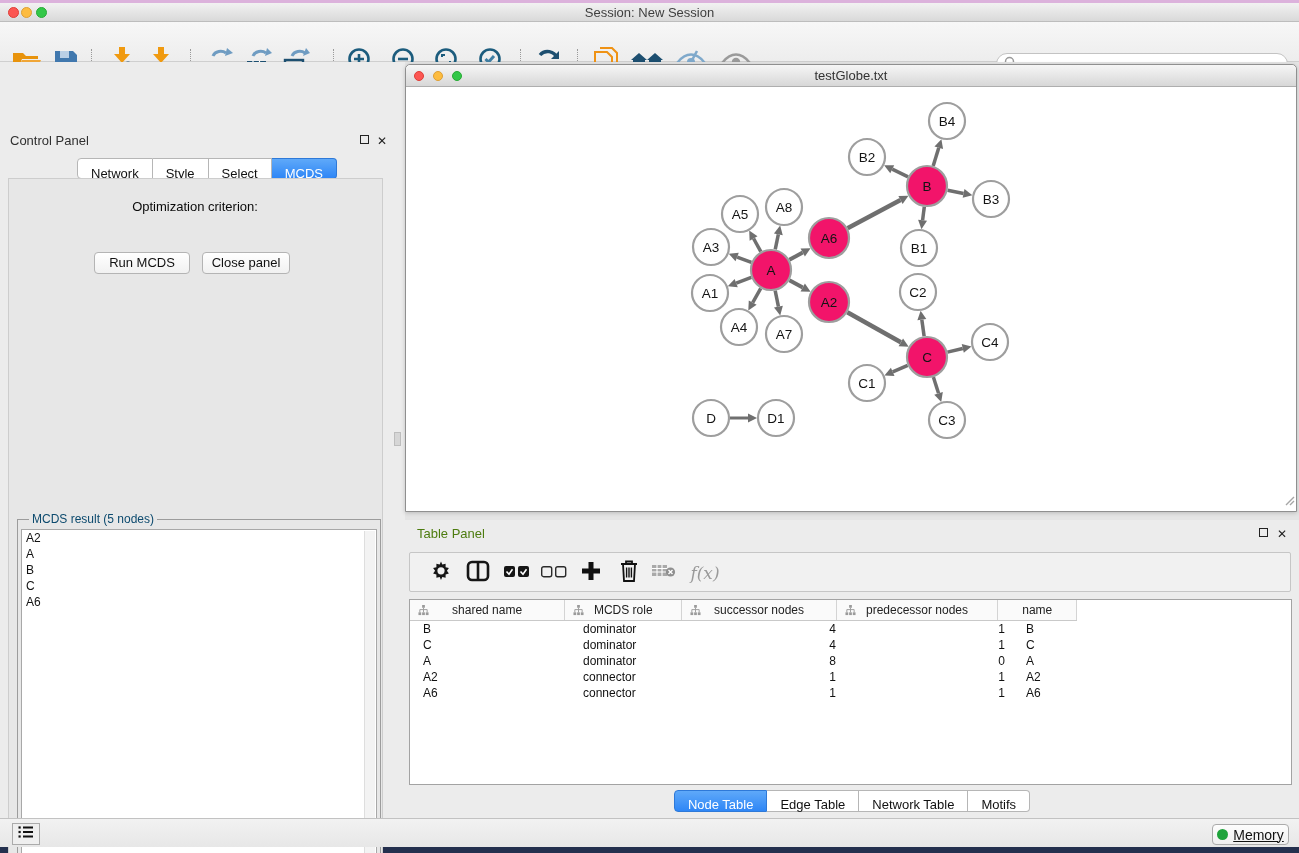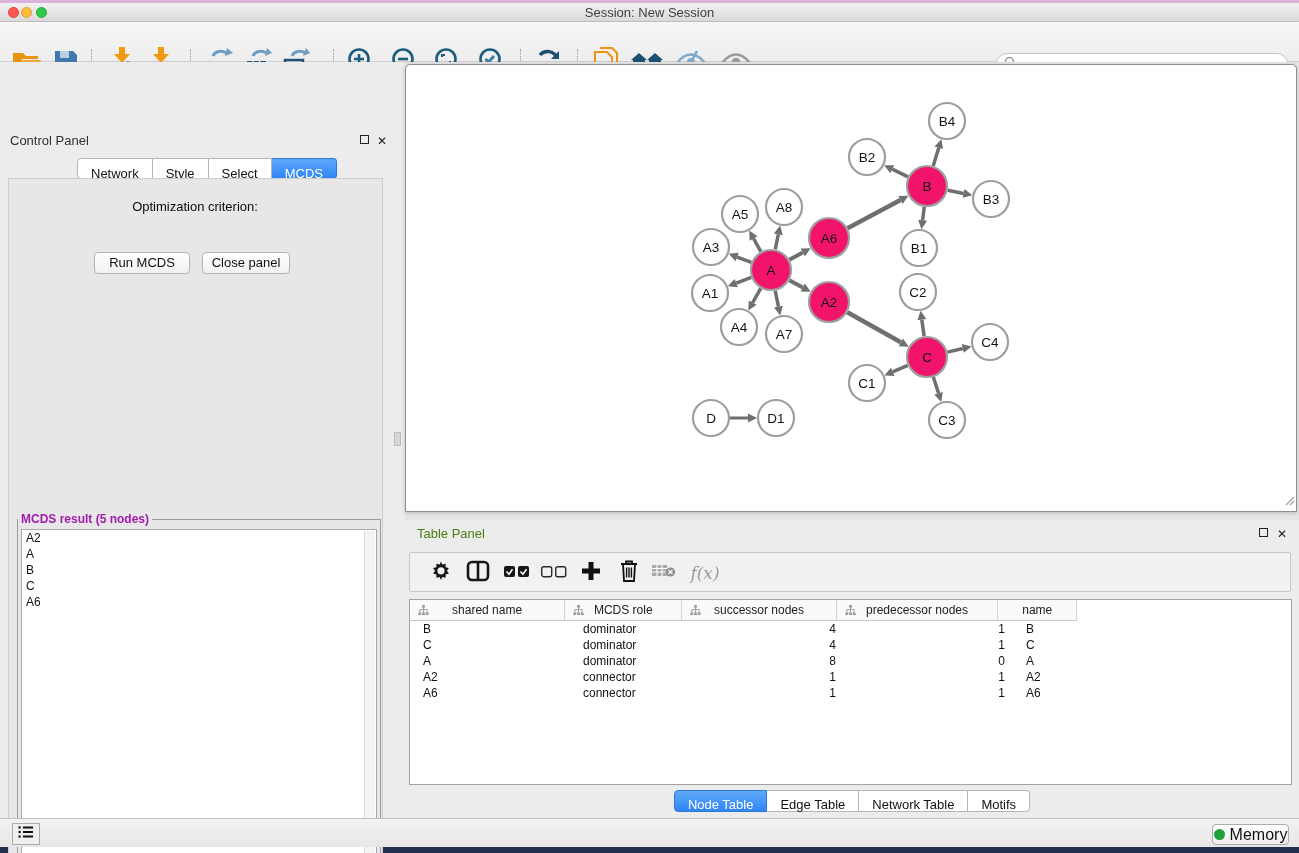--- a/index.html
+++ b/index.html
@@ -45,21 +45,21 @@
   #opt-label { left:0; top:137px; width:390px; text-align:center; font-size:13px; color:#0a0a0a; }
   #criterion-select { left:43px; top:156px; width:313px; height:23px; background:#fff; border:1px solid #ababab;
     border-radius:4px; font-size:12.5px; color:#111; line-height:21px; padding-left:9px; }
   #criterion-stepper { right:1px; top:1px; width:19px; height:19px; border-radius:3px;
     background:linear-gradient(#6fb2fa,#2e86f6); display:flex; flex-direction:column; align-items:center; justify-content:center; }
   .cp-btn { top:190px; height:22px; background:linear-gradient(#ffffff,#f1f1f1); border:1px solid #b4b4b4;
     border-radius:4px; font-size:13px; color:#111; text-align:center; line-height:20px; }
   #run-btn { left:94px; width:96px; }
   #close-btn { left:202px; width:88px; }
   #mcds-fieldset { left:17px; top:450px; width:364px; height:348px; border:1px solid #9c9c9c; }
-  #mcds-fieldset legend { font-size:12px; color:#a21caf; padding:0 3px; margin-left:0;font-weight:bold; }
+  #mcds-fieldset legend { font-size:12px; color:#0c4a6e; padding:0 3px; margin-left:11px; }
   #mcds-list { position:absolute; left:3px; top:3px; right:3px; bottom:3px; background:#fff; border:1px solid #a8a8a8; }
   #mcds-list .item { font-size:12px; line-height:16px; padding-left:4px; color:#111; }
   #mcds-scroll { position:absolute; right:1px; top:1px; bottom:1px; width:11px; background:#f3f3f3; border-left:1px solid #dedede; }
 
   
   #v-splitter { left:390px; top:62px; width:15px; height:756px; background:#ececec; }
   #v-handle { left:4px; top:370px; width:7px; height:14px; background:#d6d6d6; border:1px solid #bdbdbd; }
   #h-splitter { left:405px; top:512px; width:894px; height:8px; background:#ececec; }
   #h-handle { left:440px; top:1px; width:14px; height:6px; background:#d6d6d6; border:1px solid #bdbdbd; }
 
@@ -96,21 +96,21 @@
   #tp-tabs .tab { font-size:13px; line-height:20px; height:22px; }
 
   
   #status-bar { left:0; top:818px; width:1299px; height:29px; background:linear-gradient(#f2f2f2,#e7e7e7);
     border-top:1px solid #c2c2c2; }
   #list-btn { left:12px; top:4px; width:28px; height:22px; background:#efefef; border:1px solid #ababab;
     display:flex; align-items:center; justify-content:center; }
   #memory-btn { left:1212px; top:5px; width:77px; height:21px; background:linear-gradient(#fdfdfd,#efefef);
     border:1px solid #ababab; border-radius:4px; display:flex; align-items:center; justify-content:center; gap:5px; }
   #memory-btn .dot { width:11px; height:11px; border-radius:50%; background:#1ea33b; }
-  #memory-btn span.lbl { font-size:16px; color:#111; }
+  #memory-btn span.lbl { font-size:14px; color:#111;text-decoration:underline; }
 </style>
 </head>
 <body>
 
 <div id="top-strip" class="abs"></div>
 <div id="bottom-strip" class="abs"></div>
 
 <div id="titlebar" class="abs">
   <div class="abs light r" style="left:8px"></div>
   <div class="abs light y" style="left:21px"></div>
@@ -290,20 +290,26 @@
 
 <div id="v-splitter" class="abs">
     <div id="v-handle" class="abs"></div>
   </div>
 <div id="h-splitter" class="abs">
     <div id="h-handle" class="abs"></div>
   </div>
 
 <div id="workspace" class="abs">
   <div id="net-window" class="abs">
+    <div id="net-titlebar" class="abs">
+      <div class="abs light r" style="left:8px"></div>
+      <div class="abs light y" style="left:27px"></div>
+      <div class="abs light g" style="left:46px"></div>
+      <div class="title">testGlobe.txt</div>
+    </div>
     <svg id="net-canvas" class="abs" width="890" height="424">
         <line x1="353.8293664566471" y1="163.62724263136246" x2="346.56084472447054" y2="150.49700982485" stroke="#6F6F6F" stroke-width="3.5"></line>
         <polygon points="342.2020017773193,142.6229709525768 350.49786416060715,148.3175883512744 342.62382528833393,152.67643129842563" fill="#6F6F6F"></polygon>
         <line x1="368.24392210328523" y1="161.4333005763869" x2="371.3414371956197" y2="146.42226589815078" stroke="#6F6F6F" stroke-width="3.5"></line>
         <polygon points="373.1602609541705,137.60796614517375 375.7485870721082,147.3316777774262 366.93428731913116,145.51285401887537" fill="#6F6F6F"></polygon>
         <line x1="344.39133153665693" y1="174.4833437557185" x2="330.1448912844574" y2="169.02220832570865" stroke="#6F6F6F" stroke-width="3.5"></line>
         <polygon points="321.74117622873894,165.80078422101658 331.75560333680346,164.82035079784941 328.53417923211134,173.22406585356788" fill="#6F6F6F"></polygon>
         <line x1="344.35035698573034" y1="189.4088817922656" x2="329.19952401902617" y2="195.12149094364585" stroke="#6F6F6F" stroke-width="3.5"></line>
         <polygon points="320.77824844148205,198.29672599747397 327.6119064921121,190.9108531548738 330.78714154594024,199.3321287324179" fill="#6F6F6F"></polygon>
         <line x1="353.7197701091396" y1="200.3116594930951" x2="345.70697318781384" y2="214.58445400920652" stroke="#6F6F6F" stroke-width="3.5"></line>

